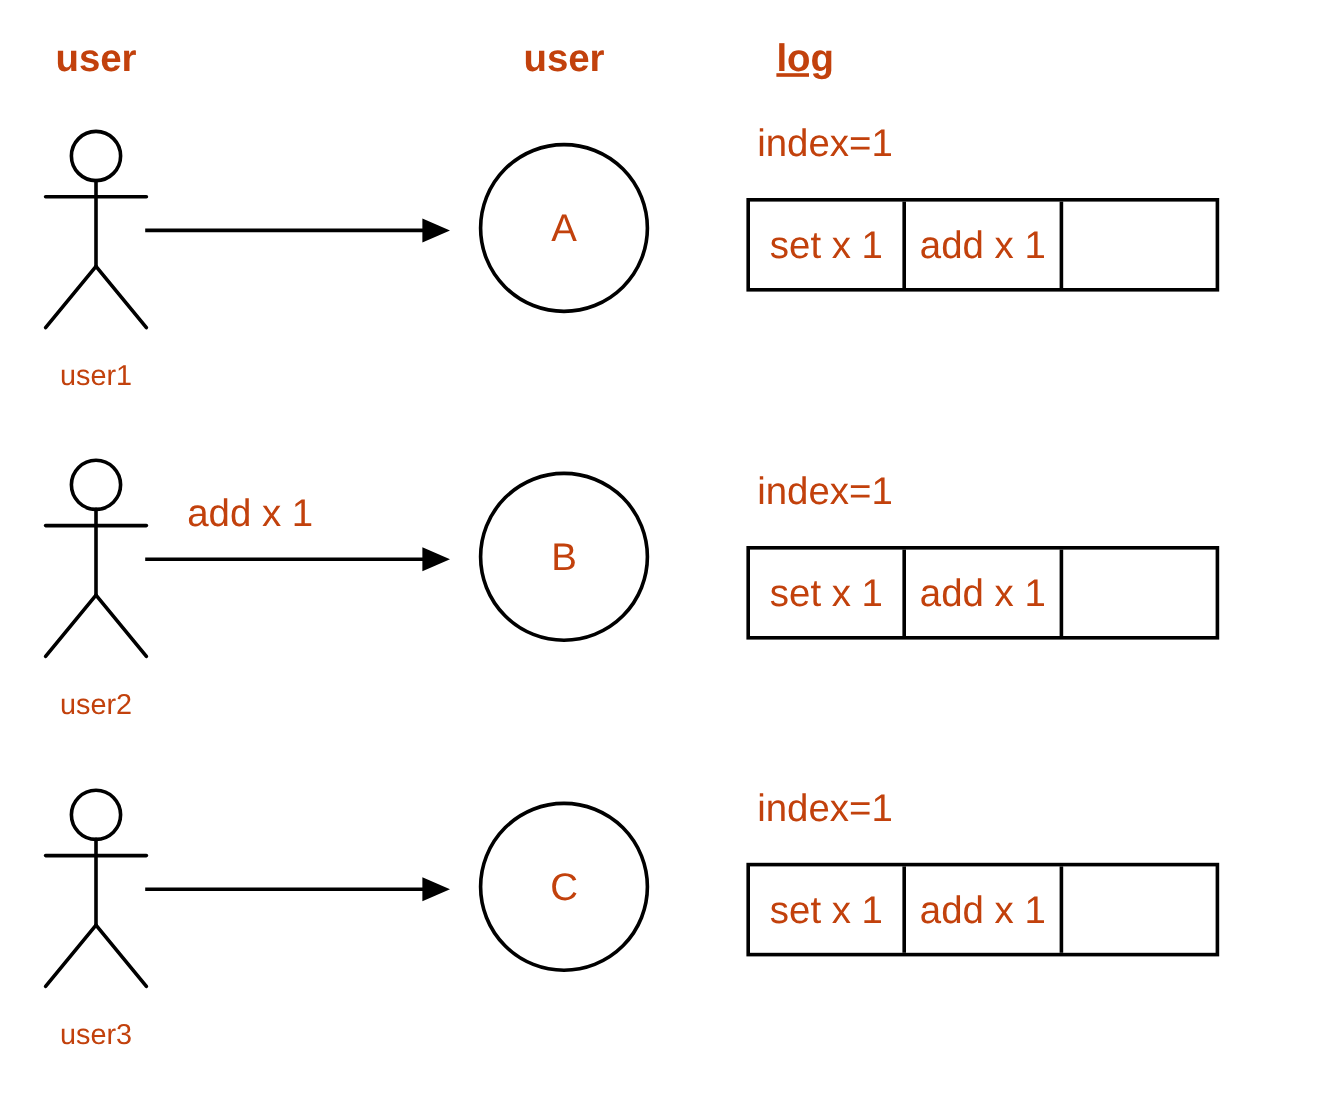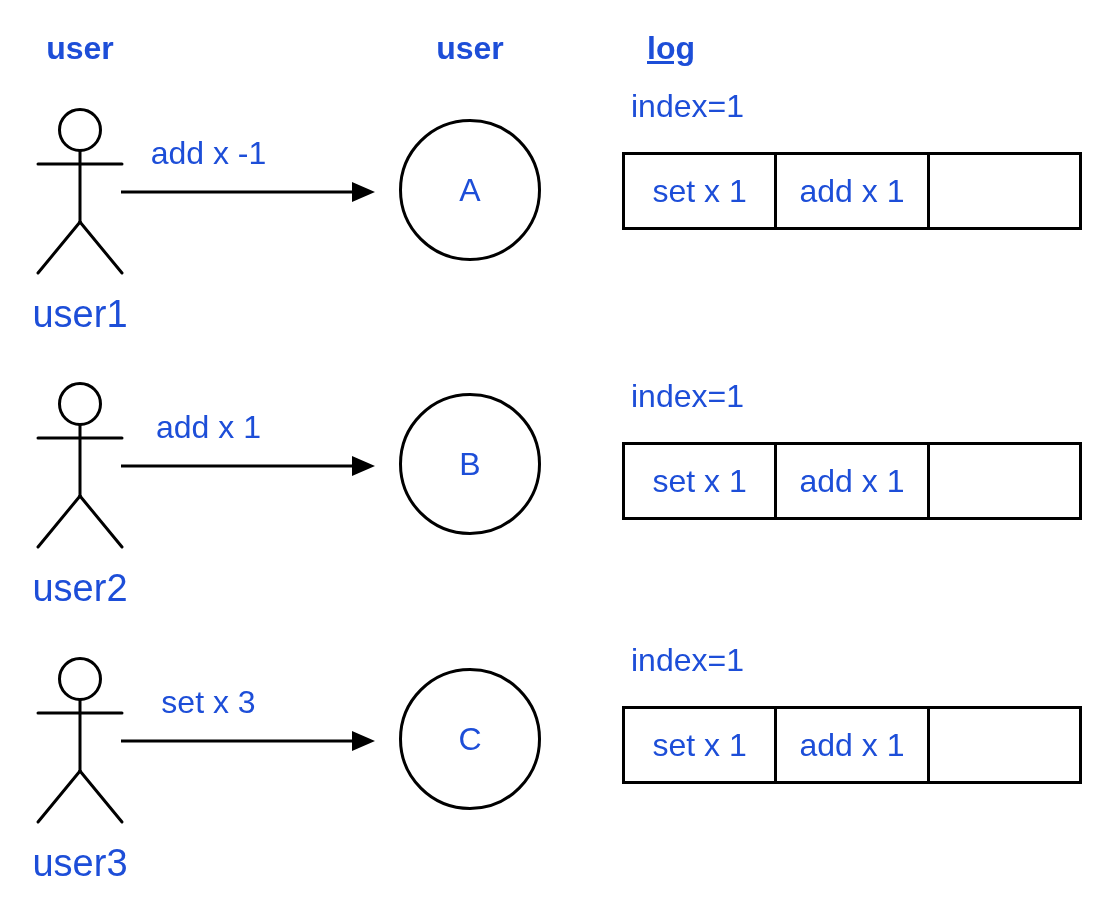--- a/index.html
+++ b/index.html
@@ -6,21 +6,21 @@
     margin: 0;
     padding: 0;
     background: #ffffff;
   }
   #canvas {
     position: relative;
     width: 1118px;
     height: 916px;
     background: #ffffff;
     font-family: "Liberation Sans", sans-serif;
-    color: #1d4ed8;
+    color: #c2410c;
     overflow: hidden;
   }
   .col-header {
     position: absolute;
     top: 30px;
     font-size: 32px;
     font-weight: bold;
     line-height: 36px;
     text-align: center;
     white-space: nowrap;
@@ -55,21 +55,21 @@
     stroke: #000000;
     stroke-width: 3;
     stroke-linecap: round;
   }
 
   .user-label {
     position: absolute;
     left: 25px;
     top: 208px;
     width: 110px;
-    font-size: 38px;
+    font-size: 24px;
     line-height: 36px;
     text-align: center;
     white-space: nowrap;
   }
 
   .msg-label {
     position: absolute;
     left: 116px;
     top: 47px;
     width: 185px;
@@ -112,39 +112,40 @@
   .node-letter {
     font-size: 32px;
     line-height: 36px;
   }
 
   .log-group {
     position: absolute;
     left: 622px;
     width: 473px;
     height: 145px;
+    margin-top: 13px;
   }
   .lg1 { top: 0px; }
   .lg2 { top: 16px; }
   .lg3 { top: 5px; }
 
   .index-label {
     position: absolute;
     left: 9px;
     top: 0px;
     font-size: 32px;
     line-height: 36px;
     white-space: nowrap;
   }
 
   .log-table {
     position: absolute;
     left: 0px;
     top: 64px;
-    width: 460px;
+    width: 394px;
     height: 78px;
     box-sizing: border-box;
     border: 3px solid #000000;
     background: #ffffff;
     display: flex;
   }
   .log-cell {
     flex: 1 1 0;
     display: flex;
     align-items: center;
@@ -170,21 +171,20 @@
 
   <div class="row r1">
     <svg class="figure" viewBox="0 0 92 172">
       <circle cx="46" cy="24" r="20.5"></circle>
       <line x1="46" y1="44.5" x2="46" y2="116"></line>
       <line x1="4" y1="58" x2="88" y2="58"></line>
       <line x1="46" y1="116" x2="4" y2="167"></line>
       <line x1="46" y1="116" x2="88" y2="167"></line>
     </svg>
     <div class="user-label">user1</div>
-    <div class="msg-label">add x -1</div>
     <svg class="arrow" viewBox="0 0 258 24">
       <line x1="3" y1="12" x2="238" y2="12"></line>
       <polygon points="234,2 257,12 234,22"></polygon>
     </svg>
     <div class="node">
       <span class="node-letter">A</span>
     </div>
     <div class="log-group lg1">
       <div class="index-label">index=1</div>
       <div class="log-table">
@@ -224,21 +224,20 @@
 
   <div class="row r3">
     <svg class="figure" viewBox="0 0 92 172">
       <circle cx="46" cy="24" r="20.5"></circle>
       <line x1="46" y1="44.5" x2="46" y2="116"></line>
       <line x1="4" y1="58" x2="88" y2="58"></line>
       <line x1="46" y1="116" x2="4" y2="167"></line>
       <line x1="46" y1="116" x2="88" y2="167"></line>
     </svg>
     <div class="user-label">user3</div>
-    <div class="msg-label">set x 3</div>
     <svg class="arrow" viewBox="0 0 258 24">
       <line x1="3" y1="12" x2="238" y2="12"></line>
       <polygon points="234,2 257,12 234,22"></polygon>
     </svg>
     <div class="node">
       <span class="node-letter">C</span>
     </div>
     <div class="log-group lg3">
       <div class="index-label">index=1</div>
       <div class="log-table">

